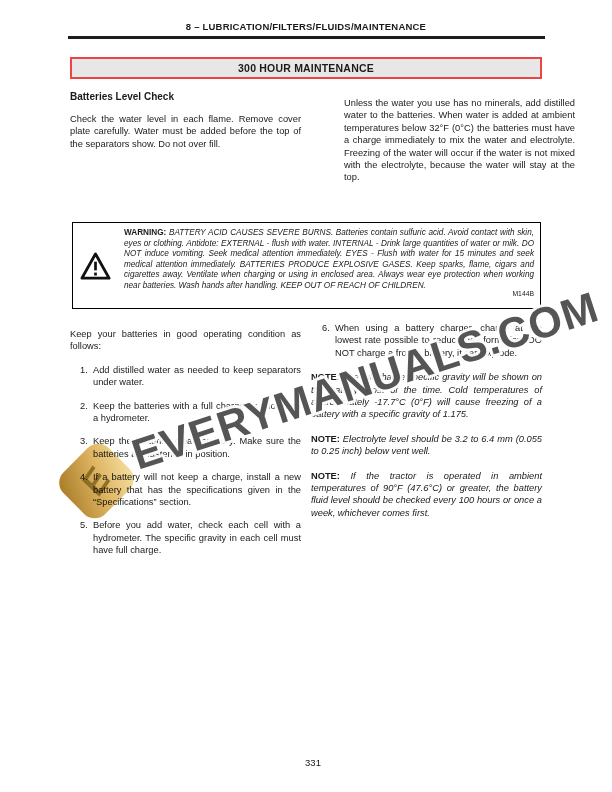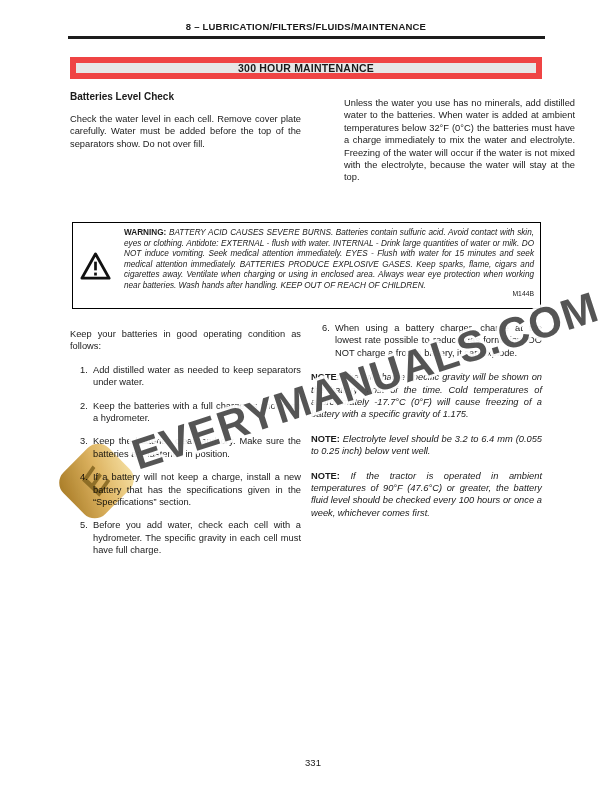--- a/index.html
+++ b/index.html
@@ -17,21 +17,21 @@
     position:absolute; top:21px; left:0; right:0;
     text-align:center; font-weight:bold; font-size:9.5px; letter-spacing:0.2px;
   }
   .header-rule {
     position:absolute; top:36px; left:68px; right:67px;
     height:2.5px; background:#1c1c1c;
   }
 
   .title-box {
     position:absolute; top:57px; left:70px; width:472px; height:22px;
-    background:#e7e7e7; border:6px solid #ef4444;
+    background:#e7e7e7; border:2px solid #ef4444;
     display:flex; align-items:center; justify-content:center;
     font-weight:bold; font-size:10.5px; letter-spacing:0.2px;
   }
 
   .section-heading {
     position:absolute; top:91px; left:70px;
     font-weight:bold; font-size:10px;
   }
 
   .para { font-size:9.3px; line-height:12.4px; text-align:justify; }
@@ -99,21 +99,21 @@
   <div class="header-text">8 – LUBRICATION/FILTERS/FLUIDS/MAINTENANCE</div>
   <div class="header-rule"></div>
 
   <div class="title-box">
     <span>300 HOUR MAINTENANCE</span>
   </div>
 
   <div class="section-heading">Batteries Level Check</div>
 
   <div class="col intro-left">
-    <p class="para">Check the water level in each cell. Remove cover plate carefully. Water must be added before the top of the separators show. Do not over fill.</p>
+    <p class="para">Check the water level in each flame. Remove cover plate carefully. Water must be added before the top of the separators show. Do not over fill.</p>
   </div>
   <div class="col intro-right">
     <p class="para">Unless the water you use has no minerals, add distilled water to the batteries. When water is added at ambient temperatures below 32°F (0°C) the batteries must have a charge immediately to mix the water and electrolyte. Freezing of the water will occur if the water is not mixed with the electrolyte, because the water will stay at the top.</p>
   </div>
 
   <div class="warnbox">
     <svg class="warn-icon" viewBox="0 0 32 32">
       <polygon points="16,3 30,28 2,28" fill="none" stroke="#111" stroke-width="3" stroke-linejoin="round"></polygon>
       <rect x="14.6" y="11" width="2.8" height="9" fill="#111"></rect>
       <rect x="14.6" y="22.3" width="2.8" height="3" fill="#111"></rect>

